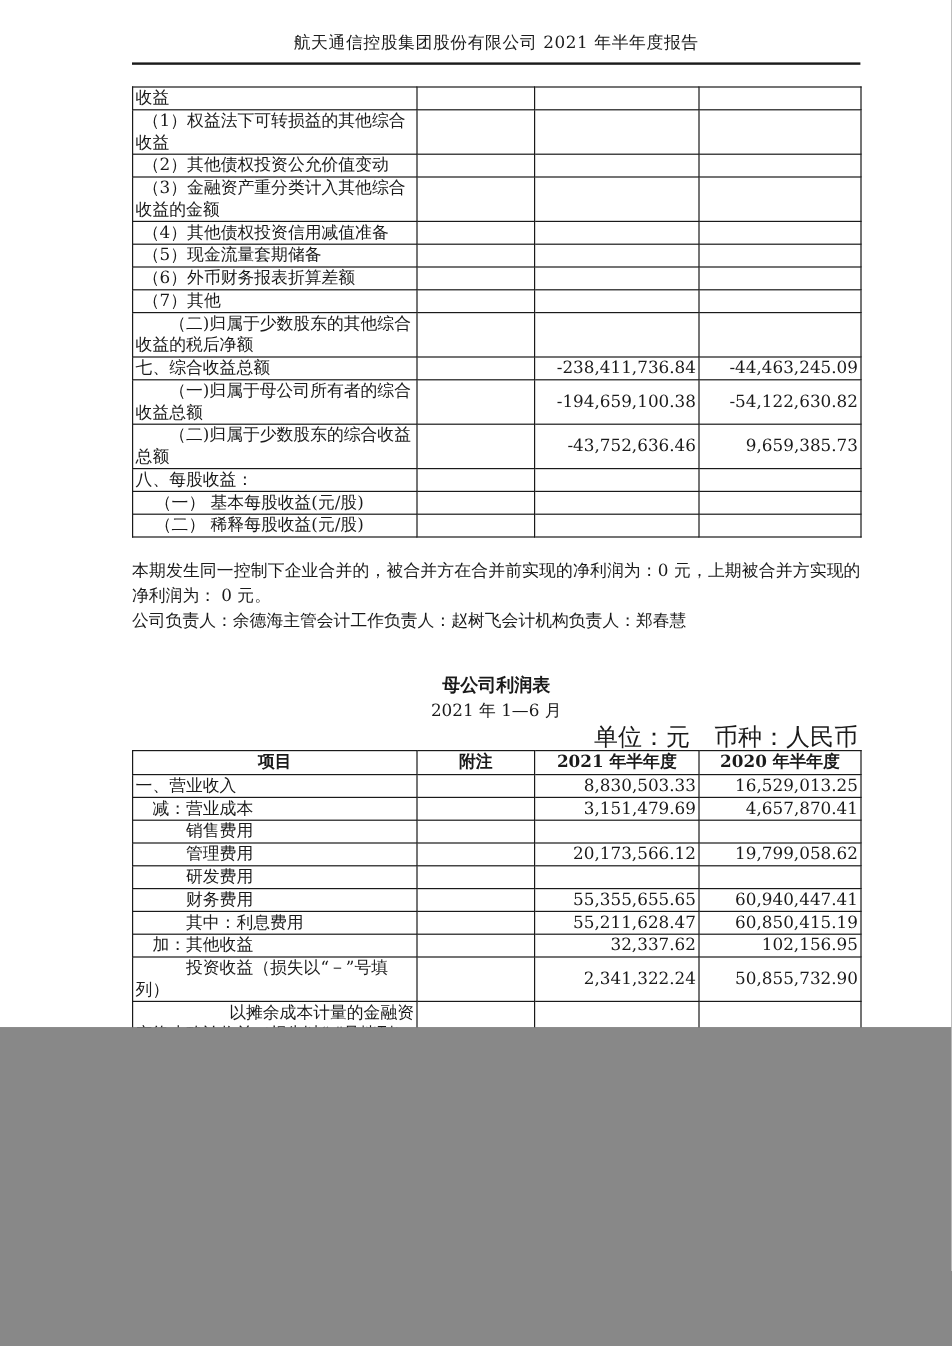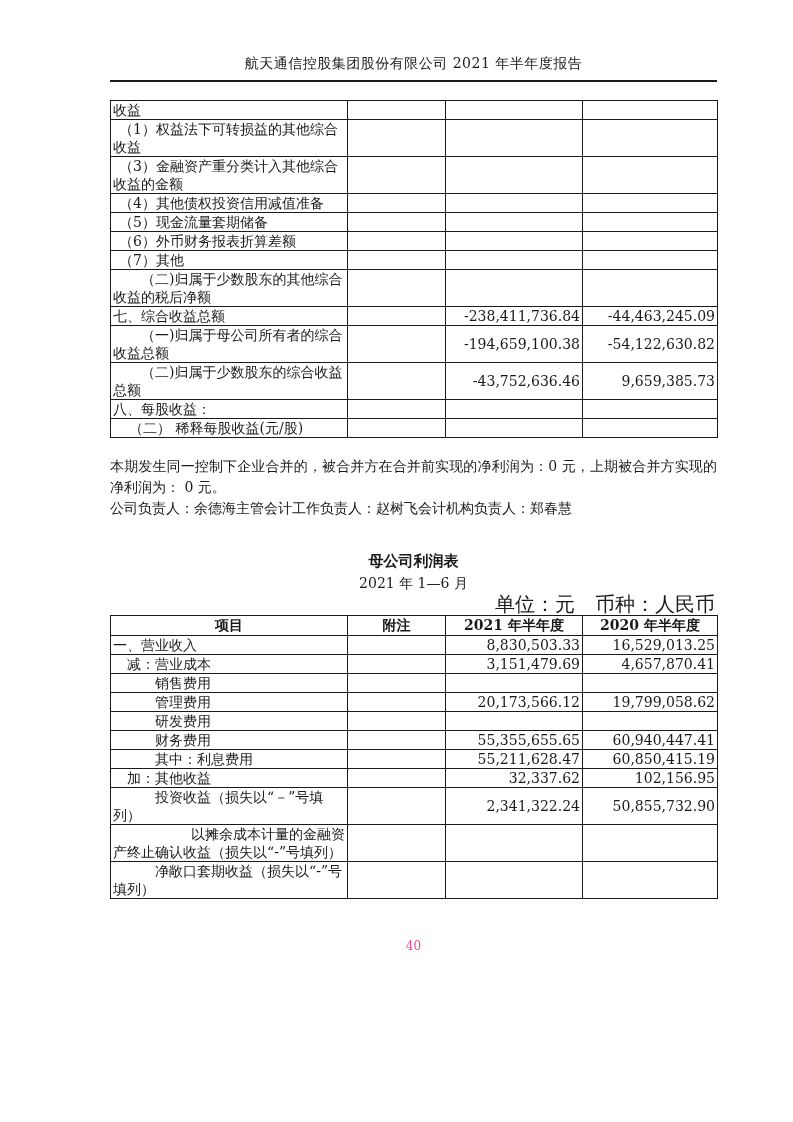--- a/index.html
+++ b/index.html
@@ -1,25 +1,25 @@
 <!DOCTYPE html>
 <html><head>
 <meta charset="utf-8">
 <style>
   * { margin: 0; padding: 0; box-sizing: border-box; }
   html, body { background: #888; }
   .page {
     width: 793px;
-    height: 1122px;
+    height: 856px;
     margin: 0 auto;
     background: #ffffff;
     color: #1a1a1a;
     font-family: "DejaVu Serif", "Liberation Serif", serif;
     font-size: 14px;
-    padding: 55px 76px 0 110px;
+    padding: 27px 76px 0 110px;
     position: relative;
   }
   .report-header {
     text-align: center;
     padding-bottom: 7px;
     border-bottom: 2.5px solid #1a1a1a;
     font-size: 14px;
     letter-spacing: 0.5px;
     white-space: nowrap;
   }
@@ -74,20 +74,26 @@
           <td class="c-val"></td>
           <td class="c-val"></td>
         </tr>
         <tr>
           <td class="c-label" style="text-indent: 6px;">（1）权益法下可转损益的其他综合收益</td>
           <td class="c-note"></td>
           <td class="c-val"></td>
           <td class="c-val"></td>
         </tr>
         <tr>
+          <td class="c-label" style="text-indent: 6px;">（2）其他债权投资公允价值变动</td>
+          <td class="c-note"></td>
+          <td class="c-val"></td>
+          <td class="c-val"></td>
+        </tr>
+        <tr>
           <td class="c-label" style="text-indent: 6px;">（3）金融资产重分类计入其他综合收益的金额</td>
           <td class="c-note"></td>
           <td class="c-val"></td>
           <td class="c-val"></td>
         </tr>
         <tr>
           <td class="c-label" style="text-indent: 6px;">（4）其他债权投资信用减值准备</td>
           <td class="c-note"></td>
           <td class="c-val"></td>
           <td class="c-val"></td>
@@ -129,20 +135,26 @@
           <td class="c-val">-54,122,630.82</td>
         </tr>
         <tr>
           <td class="c-label" style="text-indent: 28px;">（二)归属于少数股东的综合收益总额</td>
           <td class="c-note"></td>
           <td class="c-val">-43,752,636.46</td>
           <td class="c-val">9,659,385.73</td>
         </tr>
         <tr>
           <td class="c-label">八、每股收益：</td>
+          <td class="c-note"></td>
+          <td class="c-val"></td>
+          <td class="c-val"></td>
+        </tr>
+        <tr>
+          <td class="c-label" style="text-indent: 16px;">（一） 基本每股收益(元/股)</td>
           <td class="c-note"></td>
           <td class="c-val"></td>
           <td class="c-val"></td>
         </tr>
         <tr>
           <td class="c-label" style="text-indent: 16px;">（二） 稀释每股收益(元/股)</td>
           <td class="c-note"></td>
           <td class="c-val"></td>
           <td class="c-val"></td>
         </tr>

